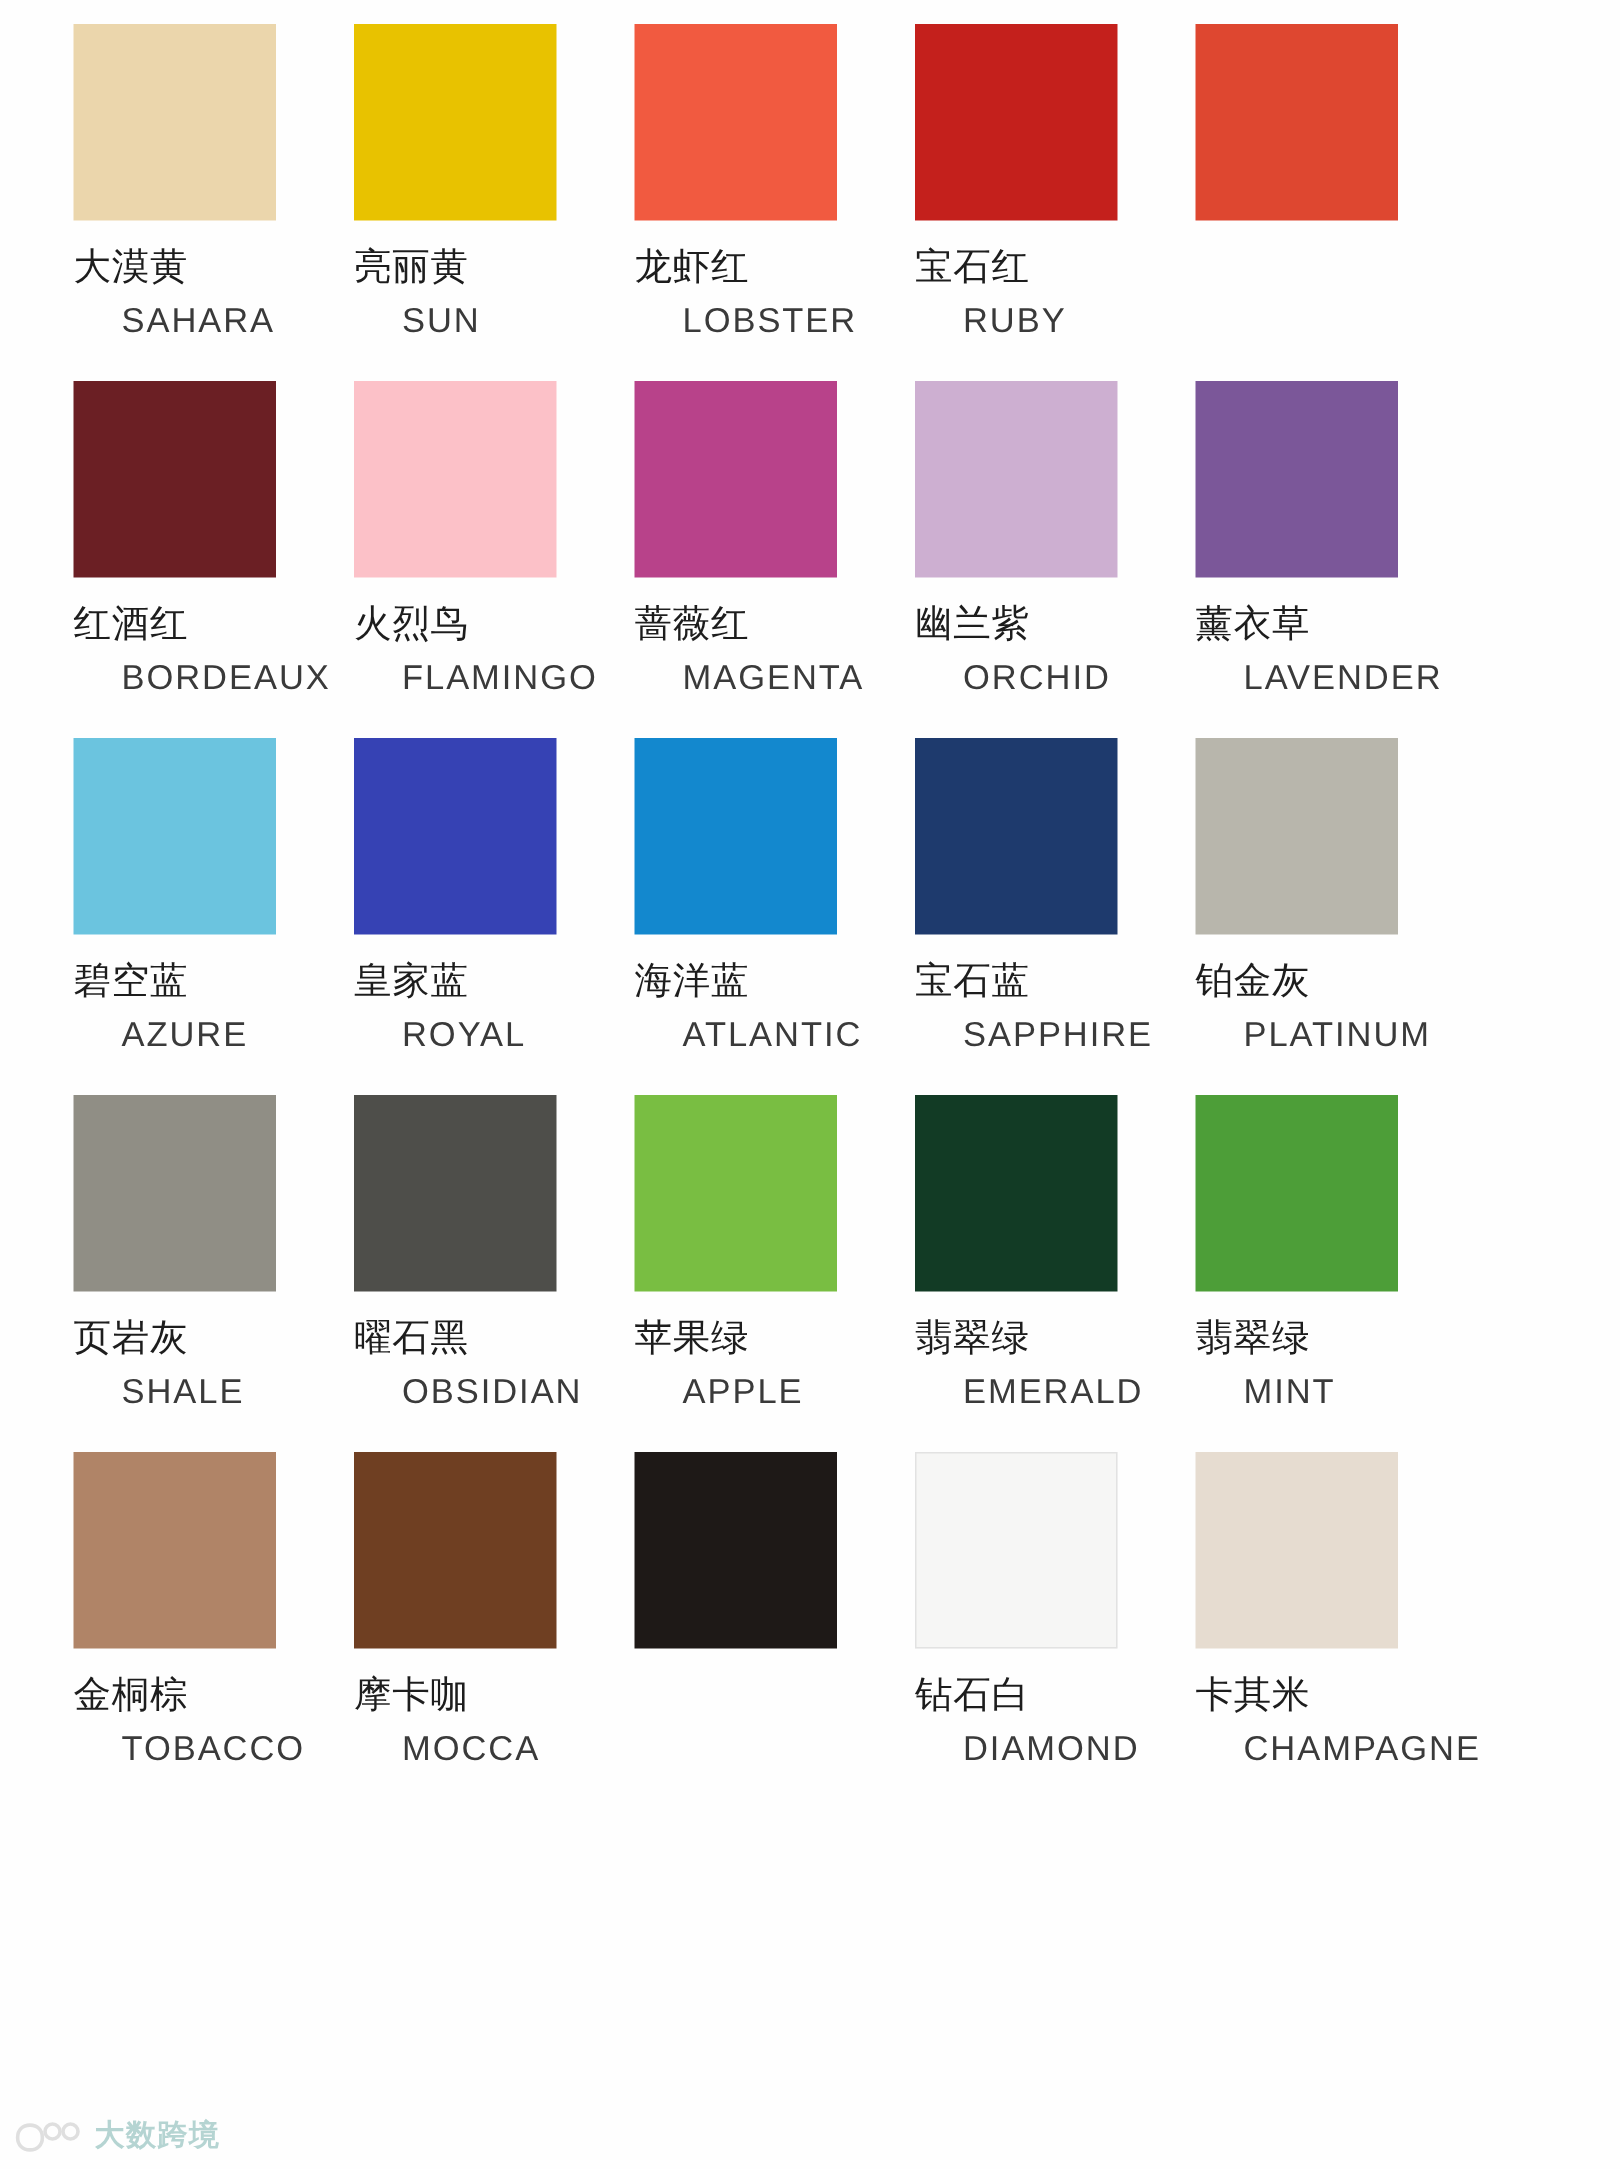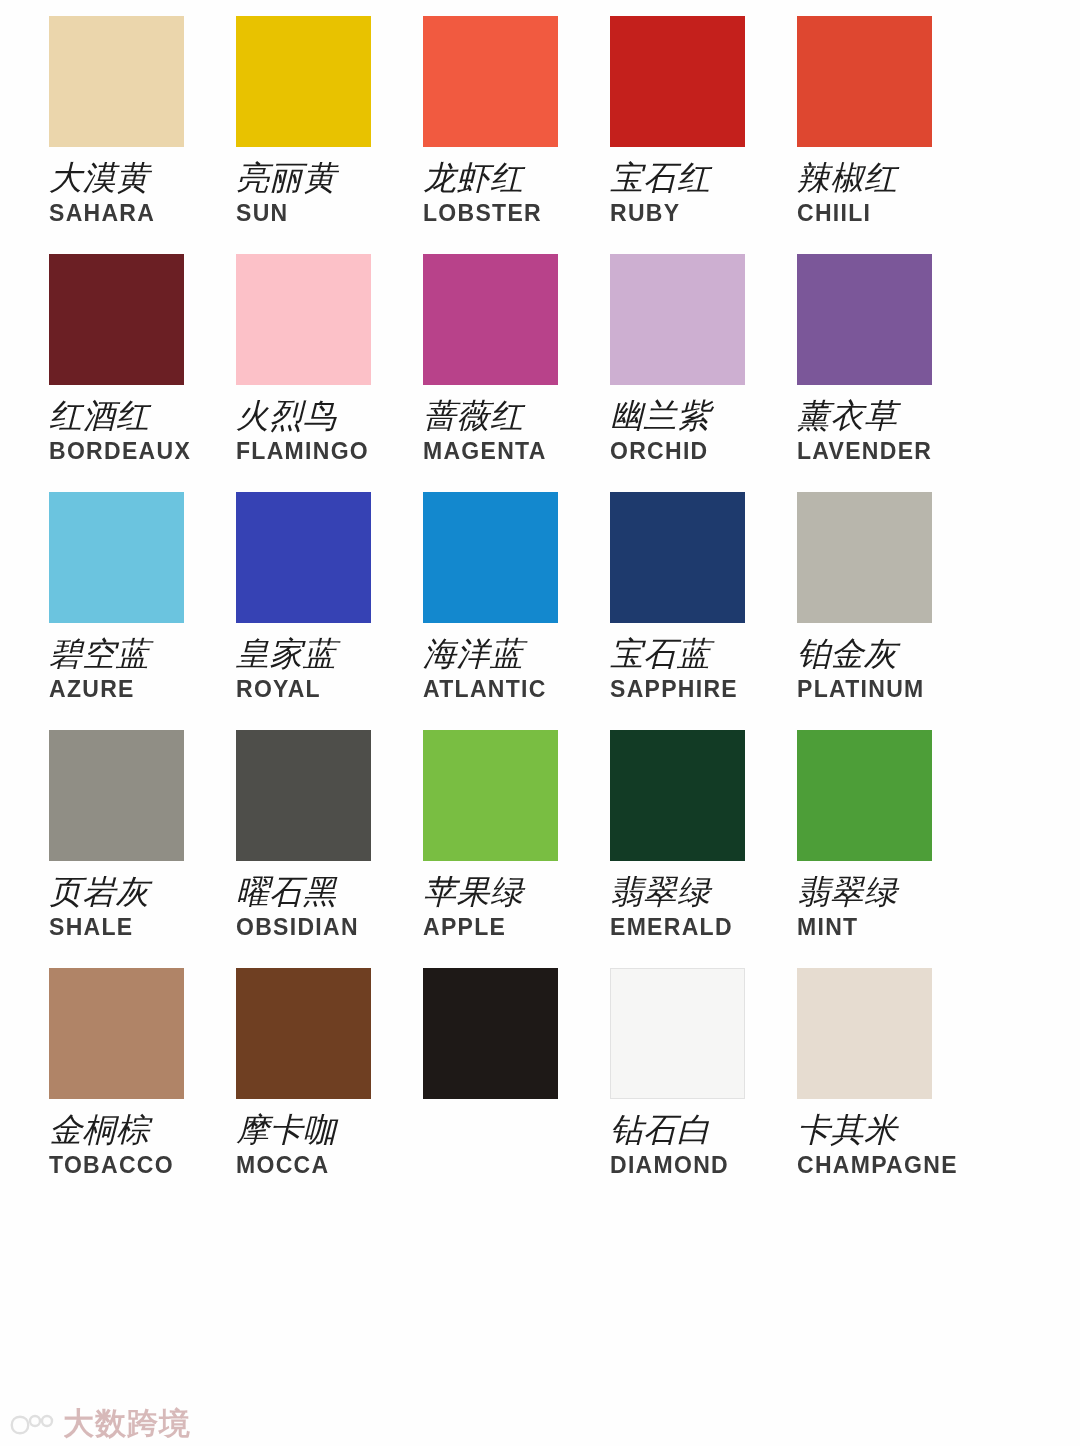--- a/index.html
+++ b/index.html
@@ -44,37 +44,37 @@
   .swatch-chip.bordered {
     box-shadow: inset 0 0 0 1px #e2e2e2;
   }
 
   .swatch-labels {
     padding-top: 16px;
     width: 150px;
   }
 
   .name-cn {
-    font-size: 33px;
+    font-size: 25px;
     line-height: 30px;
     color: #1d1d1d;
     font-weight: 400;
     letter-spacing: 0.5px;
     white-space: nowrap;
-    font-style: italic;
   }
 
   .name-en {
     font-size: 23px;
     line-height: 30px;
     color: #3a3a3a;
-    font-weight: 700;
+    font-weight: 400;
     letter-spacing: 1.3px;
     margin-top: 5px;
     white-space: pre-line;
+    margin-left: 32px;
   }
 
   
   #watermark {
     position: absolute;
     left: 10px;
     bottom: 8px;
     display: flex;
     align-items: center;
     gap: 7px;
@@ -82,23 +82,23 @@
     pointer-events: none;
   }
 
   #watermark .wm-mark {
     width: 46px;
     height: 28px;
     display: block;
   }
 
   #watermark .wm-text {
-    font-size: 31px;
+    font-size: 20px;
     line-height: 28px;
-    color: #7f1d1d;
+    color: #0f766e;
     letter-spacing: 1px;
     font-weight: 700;
   }
 </style>
 </head>
 <body>
 
 <div id="palette-page">
 
   <div class="swatch-grid">
@@ -125,24 +125,20 @@
       </div>
       <div class="swatch-cell">
         <div class="swatch-chip" style="background: rgb(196, 32, 28);"></div>
         <div class="swatch-labels">
           <div class="name-cn">宝石红</div>
           <div class="name-en">RUBY</div>
         </div>
       </div>
       <div class="swatch-cell">
         <div class="swatch-chip" style="background: rgb(222, 71, 48);"></div>
-        <div class="swatch-labels">
-          <div class="name-cn">辣椒红</div>
-          <div class="name-en">CHIILI</div>
-        </div>
       </div>
       <div class="swatch-cell">
         <div class="swatch-chip" style="background: rgb(107, 31, 36);"></div>
         <div class="swatch-labels">
           <div class="name-cn">红酒红</div>
           <div class="name-en">BORDEAUX</div>
         </div>
       </div>
       <div class="swatch-cell">
         <div class="swatch-chip" style="background: rgb(252, 193, 200);"></div>

